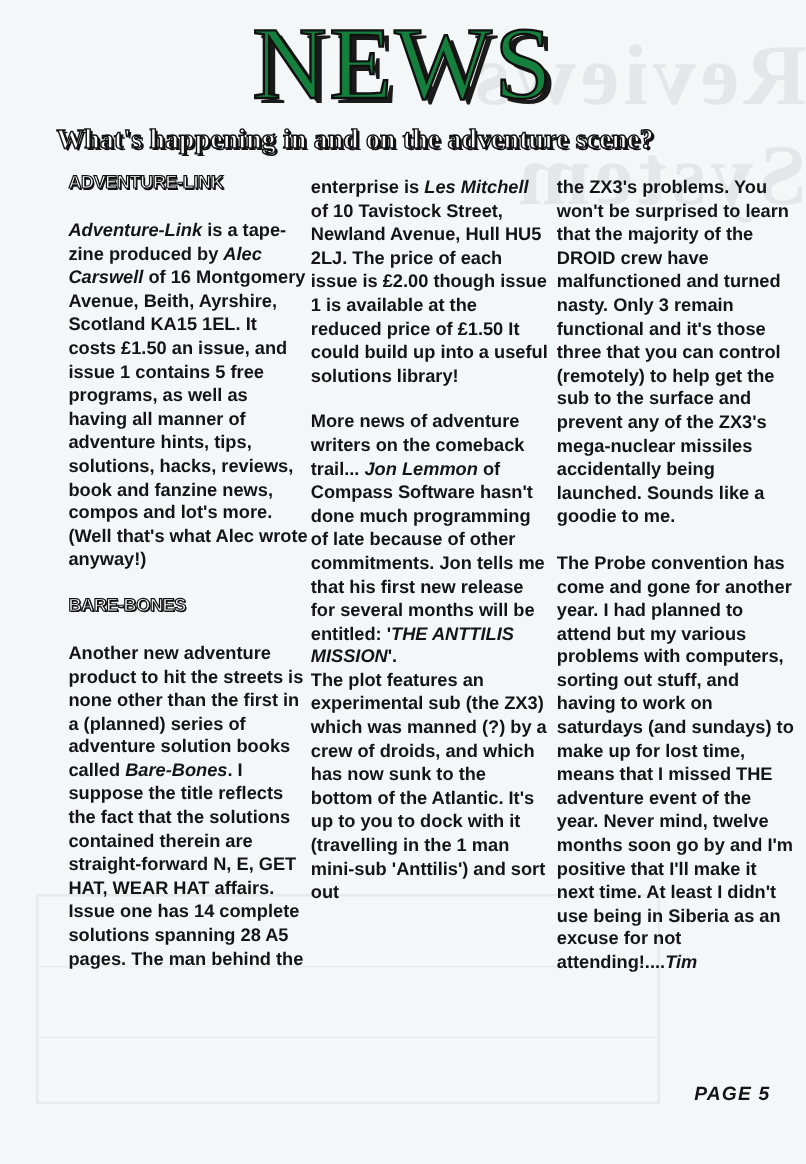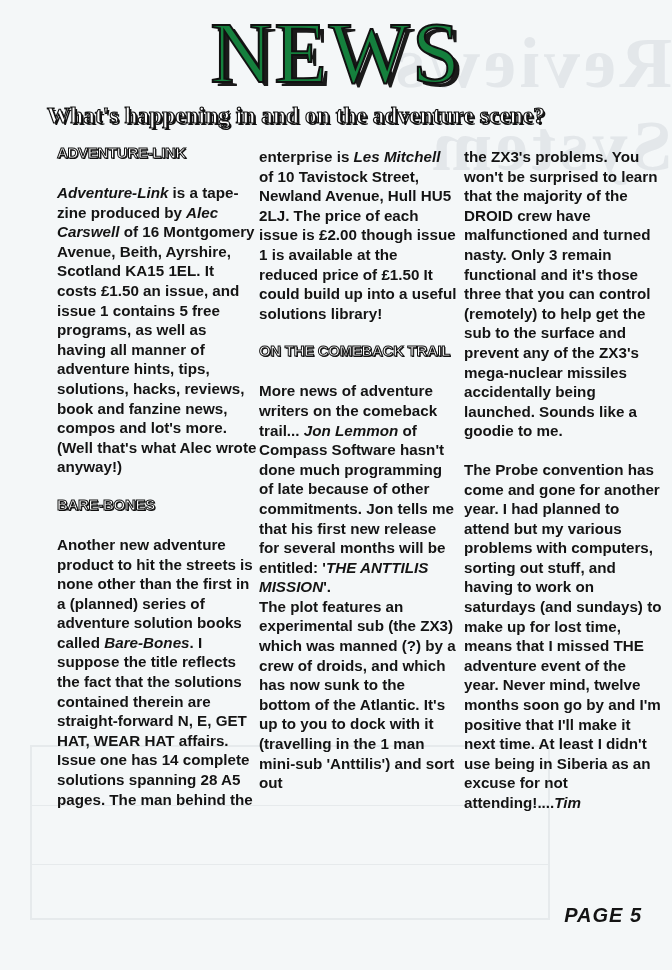--- a/index.html
+++ b/index.html
@@ -45,21 +45,21 @@
     .head {
       font-size: 15px; line-height: 18px; font-weight: bold;
       color: #fff; -webkit-text-stroke: 1px #111;
       text-shadow: 1px 1px 0 #111; letter-spacing: -0.3px;
       margin: 0 0 21px 0;
     }
     p { margin: 3px 0 19px 0; }
     i { font-style: italic; }
     .pageno {
       position: absolute; right: 30px; top: 904px;
-      font-size: 20px; font-weight: bold; font-style: italic; letter-spacing: 1px;
+      font-size: 16px; font-weight: bold; font-style: italic; letter-spacing: 1px;
     }
   </style>
 </head>
 <body>
 
 <div class="ghost ghost-title">Reviews System</div>
 <div class="ghost-table">
   <div class="r"></div>
   <div class="r"></div>
 </div>
@@ -69,21 +69,20 @@
 
 <div class="col col1">
   <div class="head">ADVENTURE-LINK</div>
   <p><i>Adventure-Link</i><span> is a tape-zine produced by </span><i>Alec Carswell</i><span> of 16 Montgomery Avenue, Beith, Ayrshire, Scotland KA15 1EL. It costs £1.50 an issue, and issue 1 contains 5 free programs, as well as having all manner of adventure hints, tips, solutions, hacks, reviews, book and fanzine news, compos and lot's more. (Well that's what Alec wrote anyway!)</span></p>
   <div class="head">BARE-BONES</div>
   <p><span id="bb-text"><span>Another new adventure product to hit the streets is none other than the first in a (planned) series of adventure solution books called </span><i>Bare-Bones</i><span>. I suppose the title reflects the fact that the solutions contained therein are straight-forward N, E, GET HAT, WEAR HAT affairs. Issue one has 14 complete solutions spanning 28 A5 pages. The man behind the</span></span></p>
 </div>
 
 <div class="col col2">
   <p id="bb-cont"><span>enterprise is </span><i>Les Mitchell</i><span> of 10 Tavistock Street, Newland Avenue, Hull HU5 2LJ. The price of each issue is £2.00 though issue 1 is available at the reduced price of £1.50 It could build up into a useful solutions library!</span></p>
-  <div class="head">ON THE COMEBACK TRAIL</div>
   <p id="cb-cont"><span>More news of adventure writers on the comeback trail... </span><i>Jon Lemmon</i><span> of Compass Software hasn't done much programming of late because of other commitments. Jon tells me that his first new release for several months will be entitled: '</span><i>THE ANTTILIS MISSION</i><span>'.</span><br><span>The plot features an experimental sub (the ZX3) which was manned (?) by a crew of droids, and which has now sunk to the bottom of the Atlantic. It's up to you to dock with it (travelling in the 1 man mini-sub 'Anttilis') and sort out</span></p>
 </div>
 
 <div class="col col3">
   <p id="cb-cont2"><span>the ZX3's problems. You won't be surprised to learn that the majority of the DROID crew have malfunctioned and turned nasty. Only 3 remain functional and it's those three that you can control (remotely) to help get the sub to the surface and prevent any of the ZX3's mega-nuclear missiles accidentally being launched. Sounds like a goodie to me.</span></p>
   <p><span>The Probe convention has come and gone for another year. I had planned to attend but my various problems with computers, sorting out stuff, and having to work on saturdays (and sundays) to make up for lost time, means that I missed THE adventure event of the year. Never mind, twelve months soon go by and I'm positive that I'll make it next time. At least I didn't use being in Siberia as an excuse for not attending!....</span><i>Tim</i></p>
 </div>
 
 <div class="pageno">PAGE  5</div>
 

